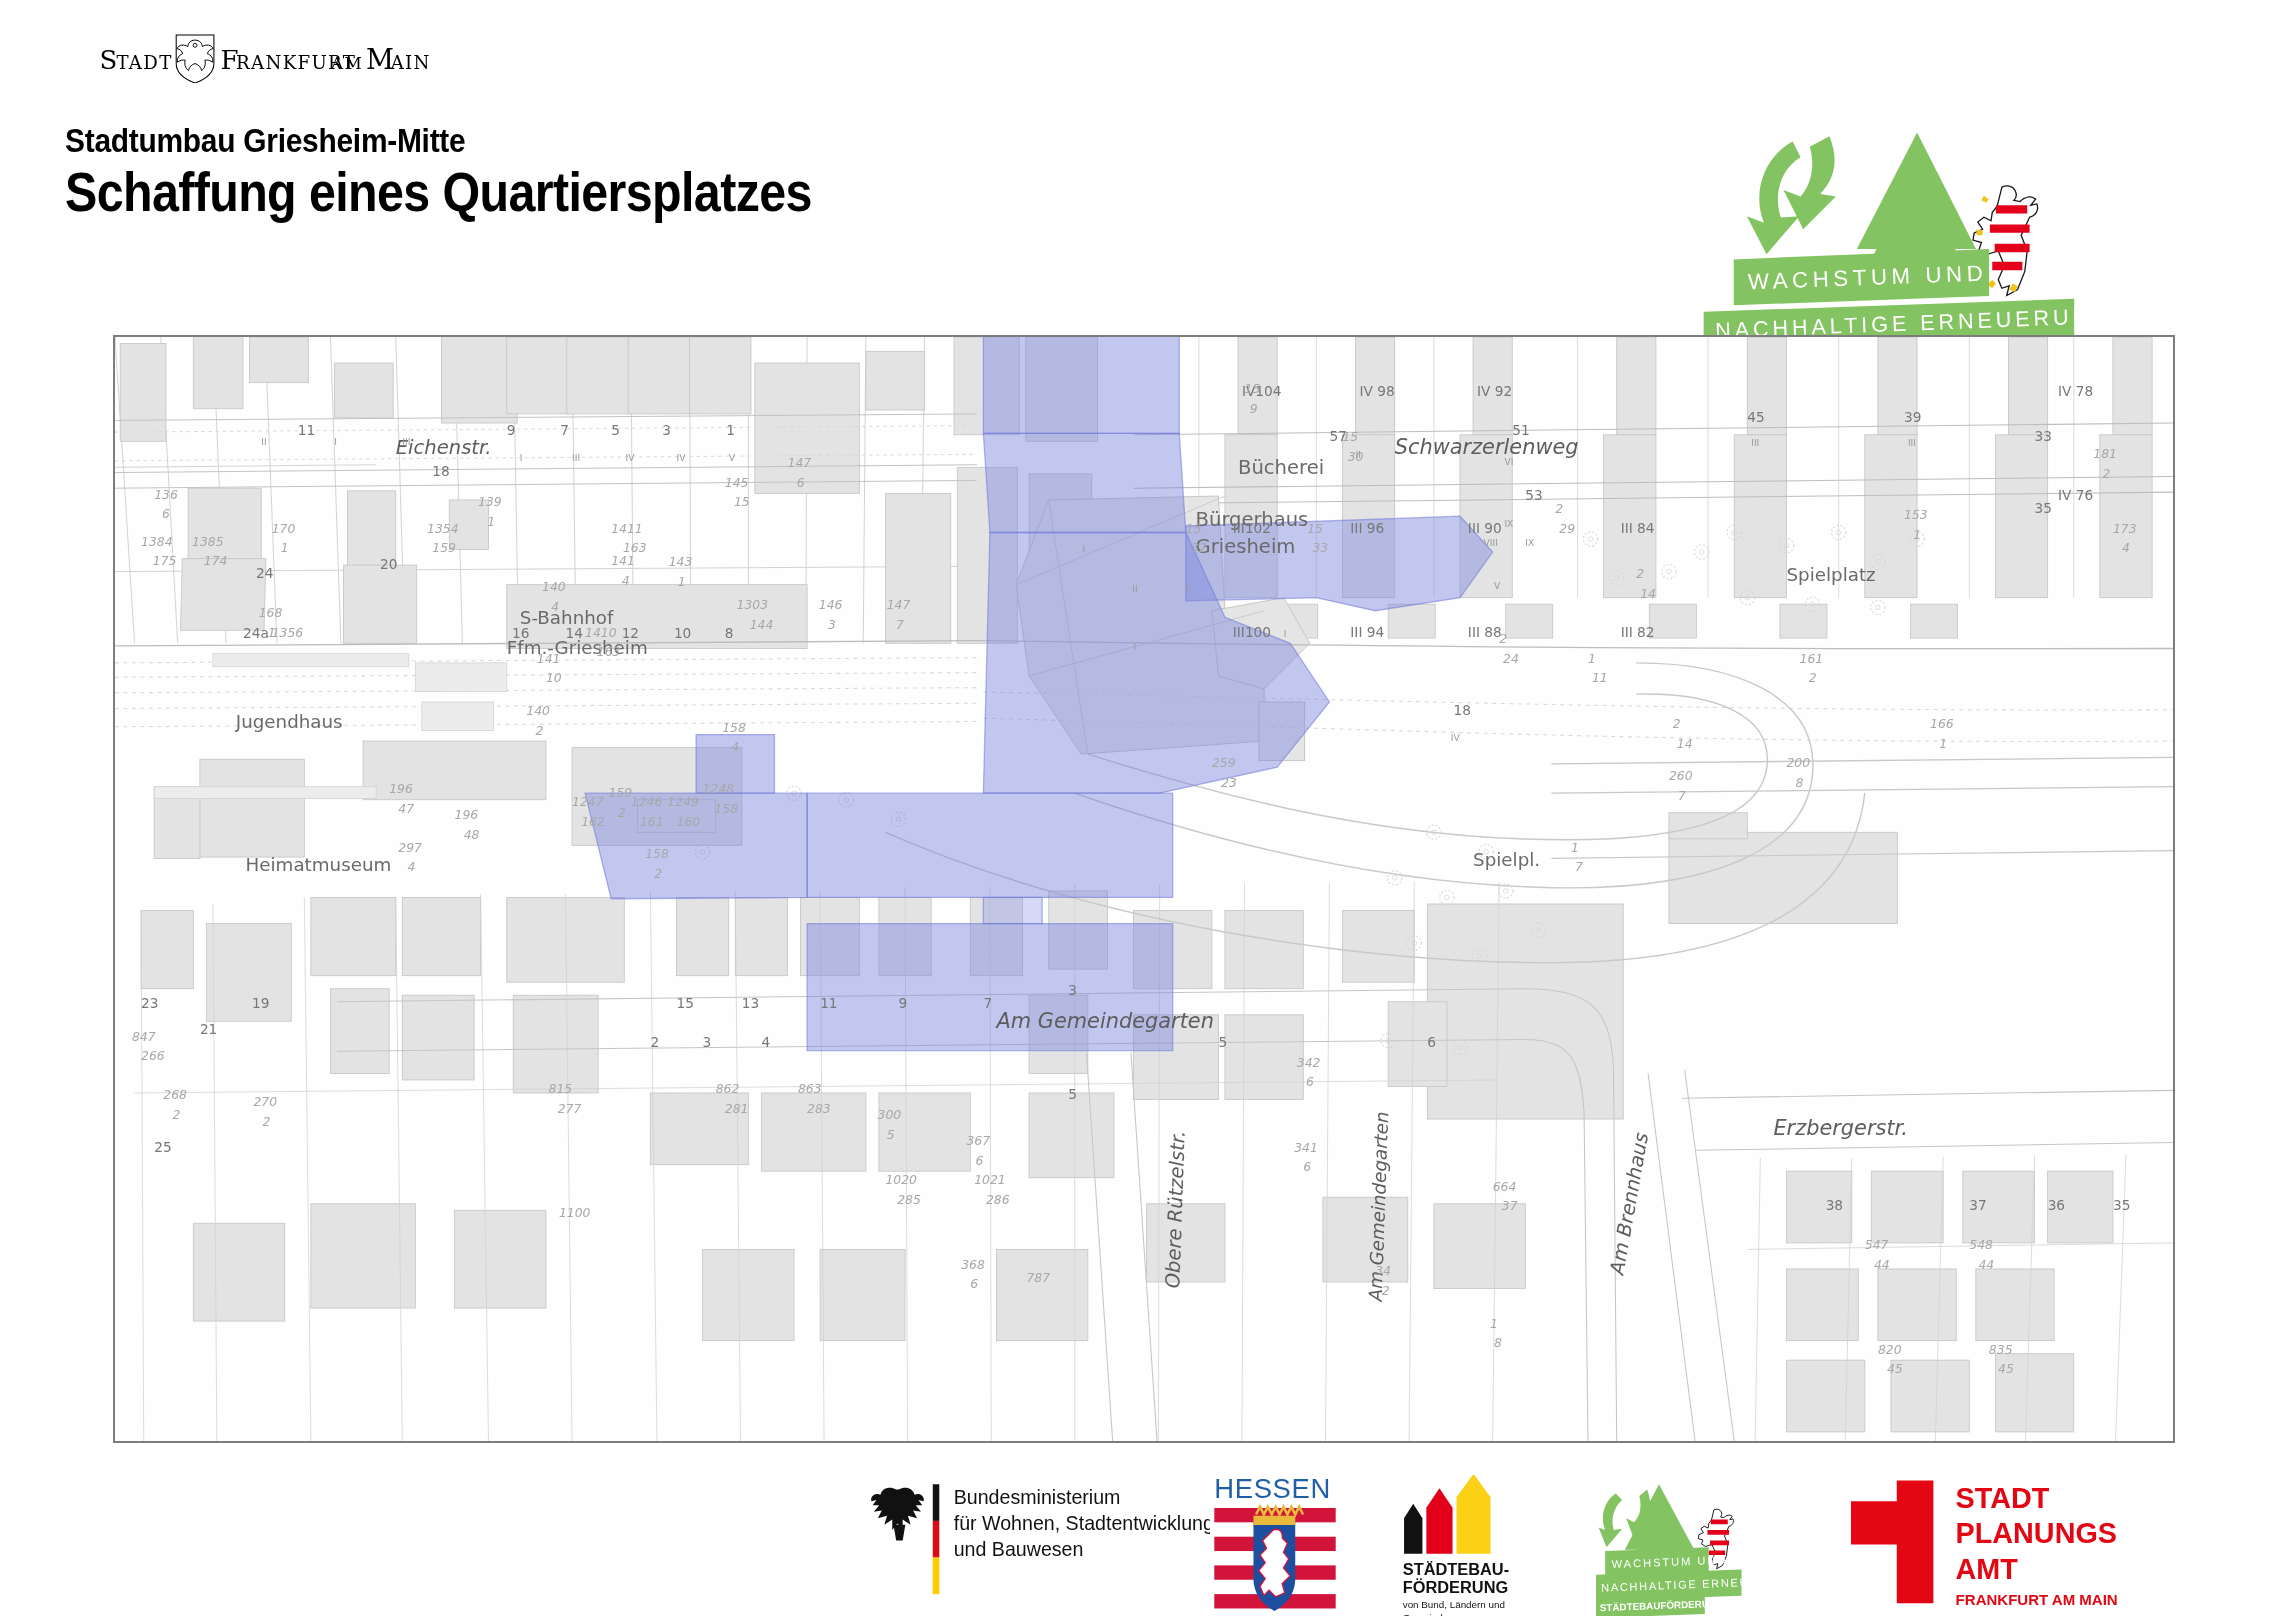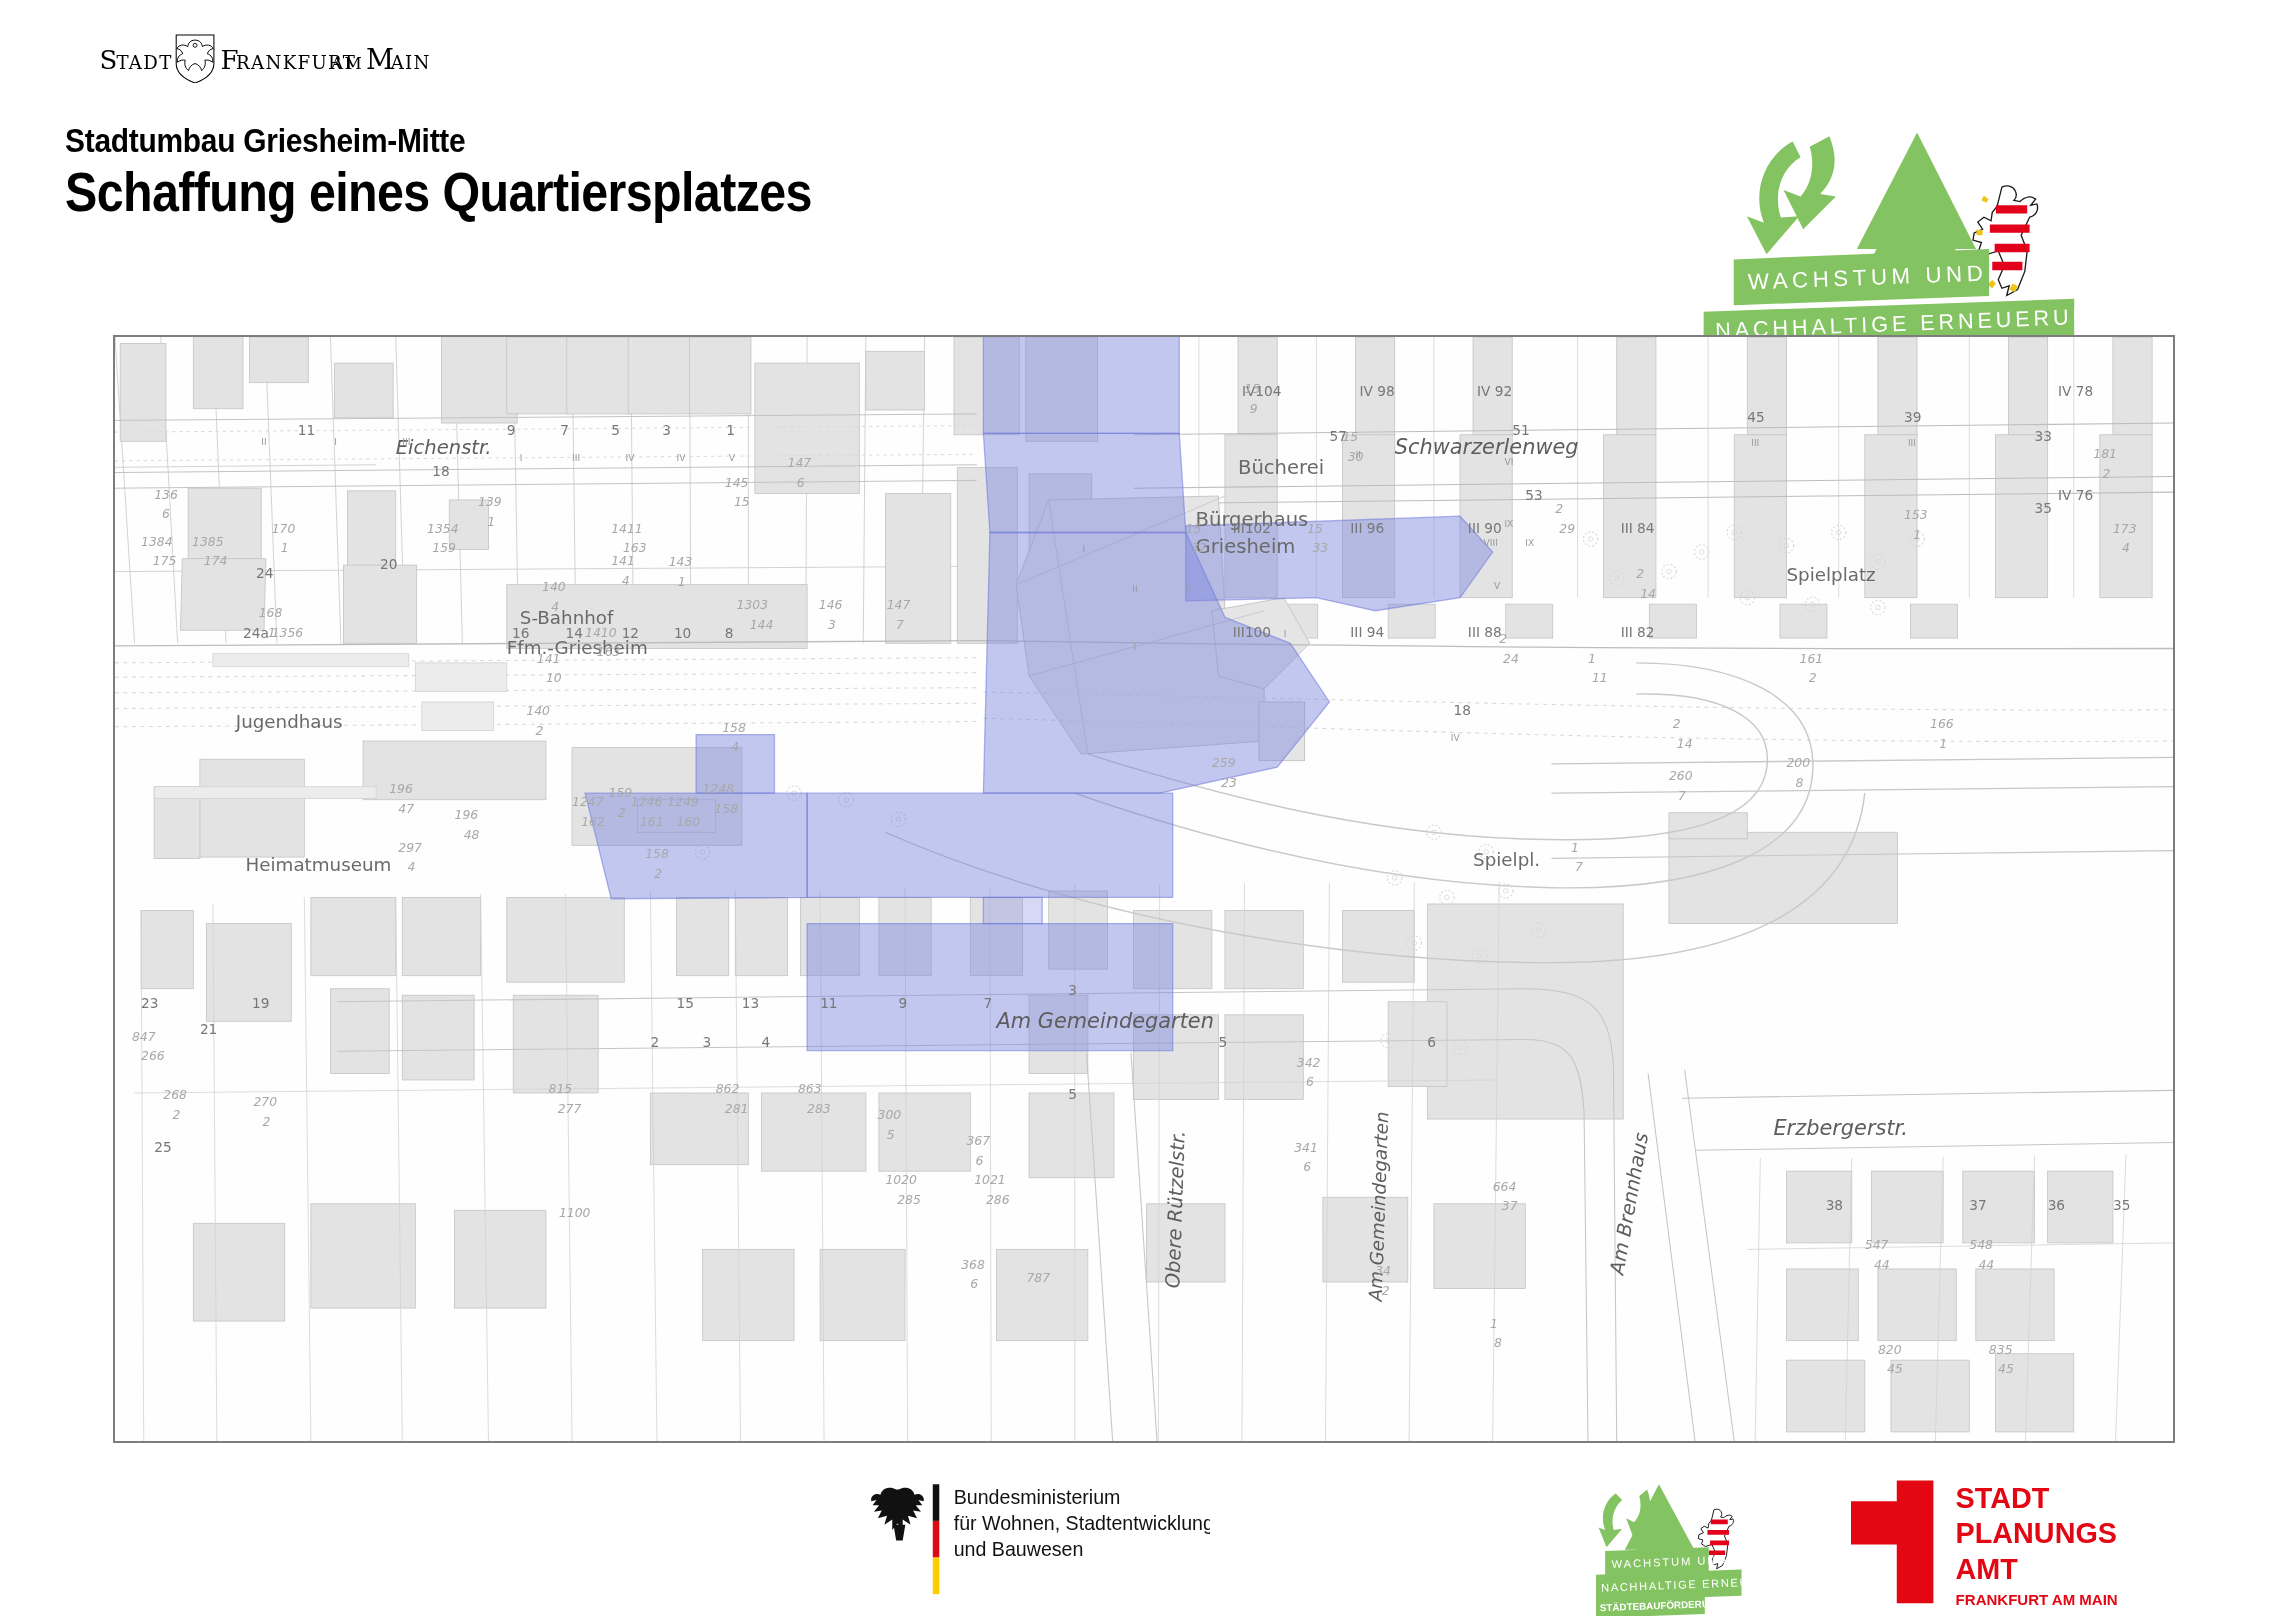--- a/index.html
+++ b/index.html
@@ -641,21 +641,53 @@
       </g>
       <rect x="96" y="14" width="10" height="56" fill="#111"></rect>
       <rect x="96" y="70" width="10" height="56" fill="#dd0b15"></rect>
       <rect x="96" y="126" width="10" height="56" fill="#ffcc00"></rect>
       <text class="ftxt" x="128" y="44" font-size="30" fill="#111">Bundesministerium</text>
       <text class="ftxt" x="128" y="84" font-size="30" fill="#111">für Wohnen, Stadtentwicklung</text>
       <text class="ftxt" x="128" y="124" font-size="30" fill="#111">und Bauwesen</text>
     </svg>
   </div>
 
-
+  <div class="flogo" id="hessen">
+    <svg viewBox="0 0 190 215" width="124" height="141">
+      <text class="ftxt" x="2" y="34" font-size="42" fill="#1f5fa8" letter-spacing="1">HESSEN</text>
+      <g>
+        <rect x="2" y="50" width="186" height="160" fill="#fff"></rect>
+        <rect x="2" y="50" width="186" height="22" fill="#d2143a"></rect>
+        <rect x="2" y="94" width="186" height="22" fill="#d2143a"></rect>
+        <rect x="2" y="138" width="186" height="22" fill="#d2143a"></rect>
+        <rect x="2" y="182" width="186" height="22" fill="#d2143a"></rect>
+        <path d="M62 66 h64 v92 c0 30 -22 44 -32 50 c-10 -6 -32 -20 -32 -50 z" fill="#1d4fa0"></path>
+        <path d="M62 62 h64 v14 h-64 z" fill="#e8b93b"></path>
+        <path d="M66 60 l6 -12 l6 12 l6 -12 l6 12 l6 -12 l6 12 l6 -12 l6 12 l6 -12 l6 12
+                 l6 -12 l6 12" fill="none" stroke="#e8b93b" stroke-width="4"></path>
+        <path d="M92 84 c8 -4 16 2 14 12 l8 8 l-6 14 l8 10 l-8 14 l10 12 l-12 12 l4 14
+                 l-14 6 l-10 -10 l-8 8 l-6 -14 l8 -12 l-10 -12 l10 -12 l-8 -12 l10 -10
+                 l-6 -12 z" fill="#fff" stroke="#d2143a" stroke-width="2"></path>
+      </g>
+    </svg>
+  </div>
+
+  <div class="flogo" id="stbf">
+    <svg viewBox="0 0 270 215" width="177" height="141">
+      <g>
+        <path d="M26 120 L26 66 L40 44 L54 66 L54 120 Z" fill="#111"></path>
+        <path d="M60 120 L60 50 L80 20 L100 50 L100 120 Z" fill="#e2001a"></path>
+        <path d="M106 120 L106 34 L132 -2 L158 34 L158 120 Z" fill="#fbd116"></path>
+      </g>
+      <text class="ftxt" x="24" y="152" font-size="25" font-weight="bold" fill="#111">STÄDTEBAU-</text>
+      <text class="ftxt" x="24" y="180" font-size="25" font-weight="bold" fill="#111">FÖRDERUNG</text>
+      <text class="ftxt" x="24" y="203" font-size="15" fill="#111">von Bund, Ländern und</text>
+      <text class="ftxt" x="24" y="222" font-size="15" fill="#111">Gemeinden</text>
+    </svg>
+  </div>
 
   <div class="flogo" id="wu2">
     <svg viewBox="0 0 360 215" width="236" height="141">
       <g fill="#84c361">
         <path d="M30 28 C12 40 6 64 14 84 L4 80 L16 110 L40 82 L27 84 C22 66 28 48 40 38 Z"></path>
         <path d="M78 22 C86 44 84 60 70 72 L82 74 L58 98 L46 66 L58 72 C68 62 70 46 66 32 Z"></path>
       </g>
       <path d="M96 14 L150 114 L132 114 L150 148 L44 148 L62 114 L44 114 Z" fill="#84c361"></path>
       <g transform="translate(152,50) scale(0.5)">
         <path d="M56 6 c8 -4 18 -2 22 6 c3 6 2 12 -2 16 l10 2 c8 -8 18 -10 26 -4

